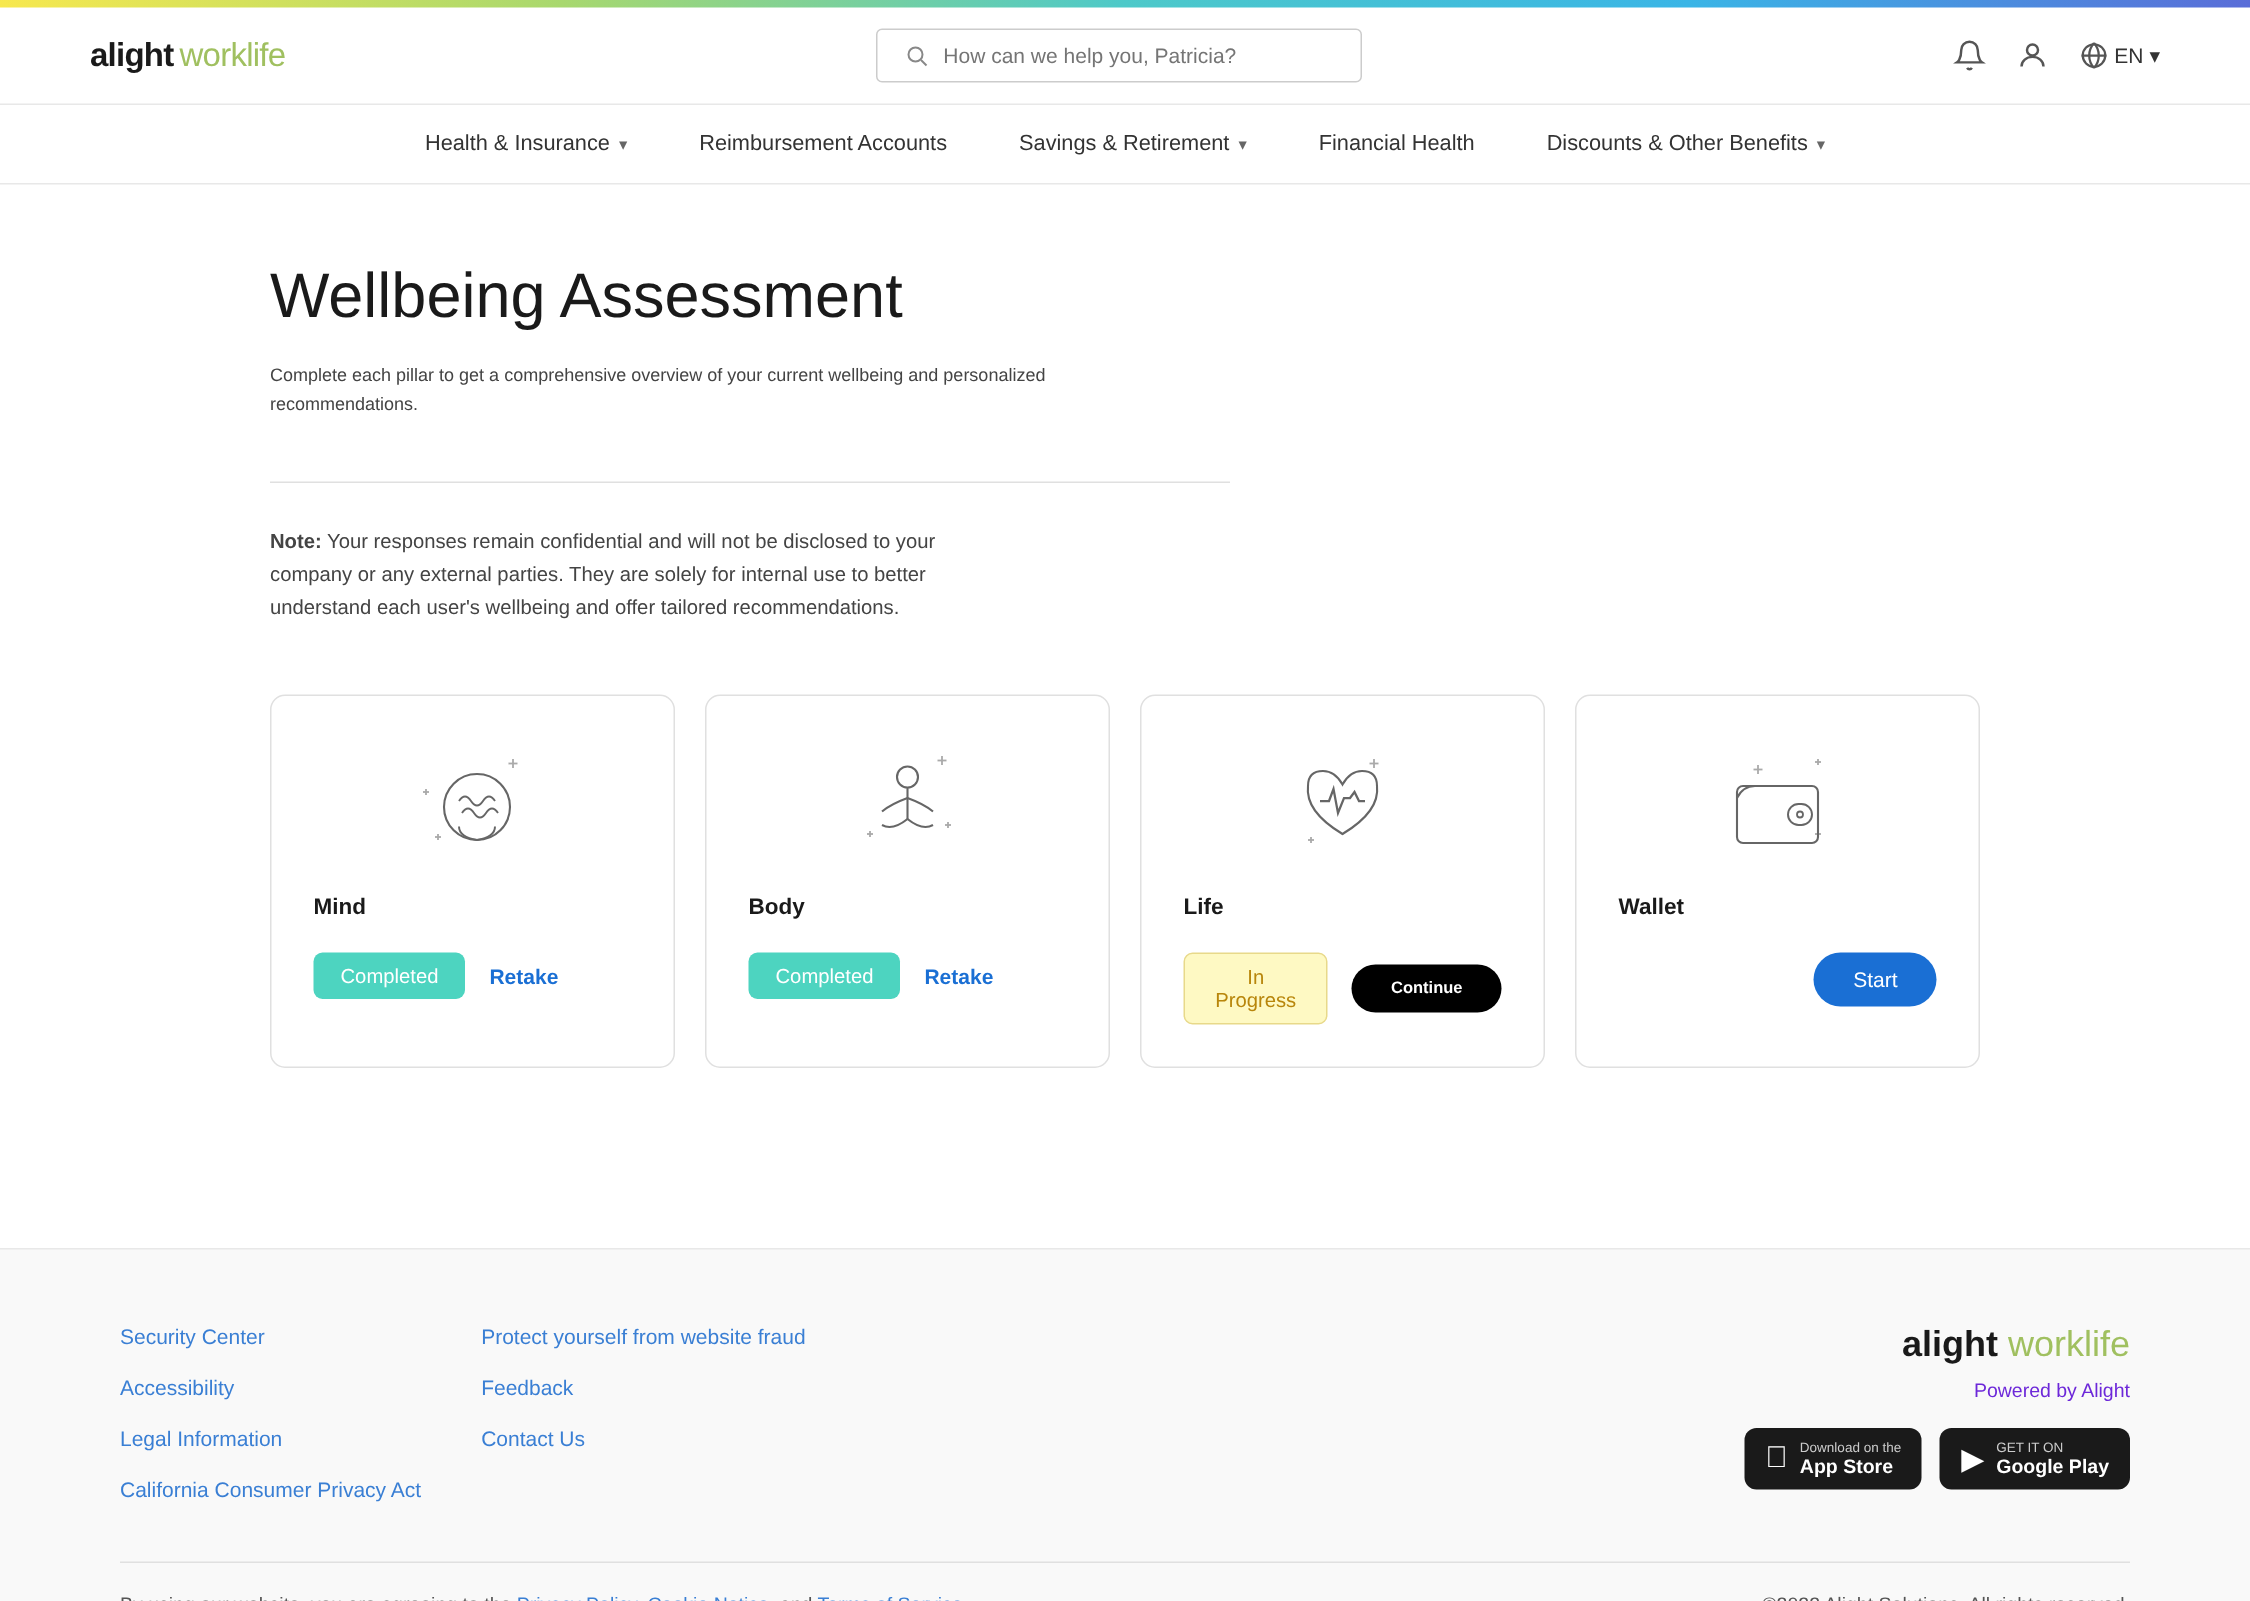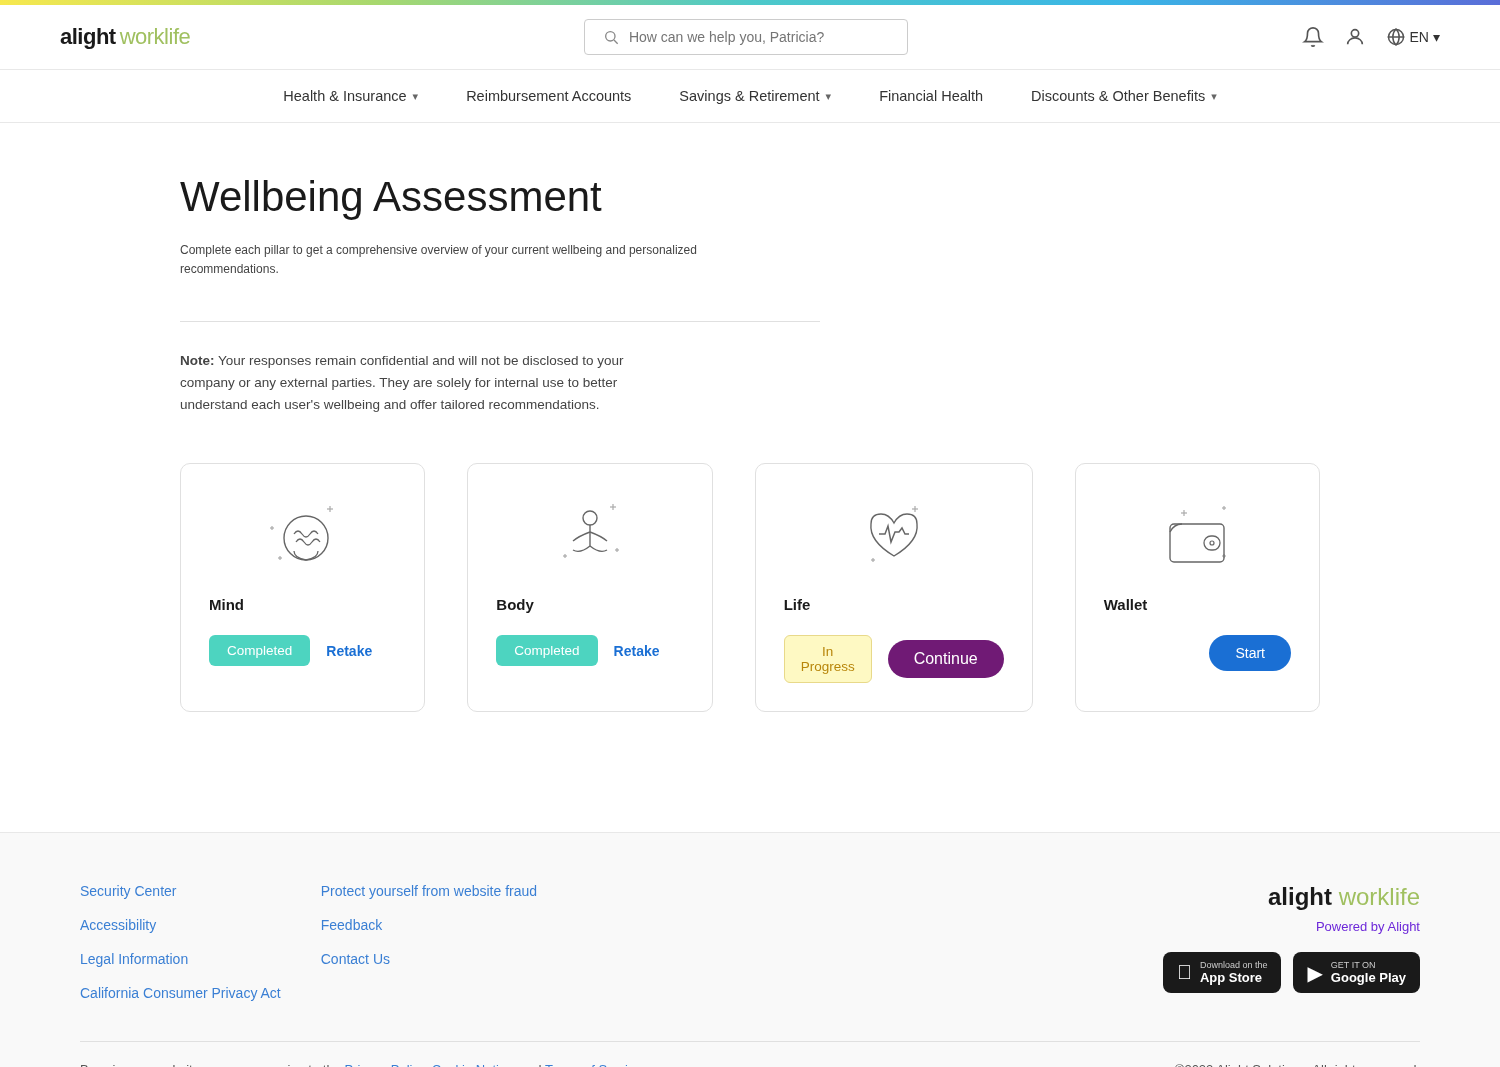--- a/index.html
+++ b/index.html
@@ -123,21 +123,21 @@
       color: #444;
       line-height: 1.6;
       max-width: 490px;
       margin-bottom: 48px;
     }
     .note-box strong { font-weight: 600; }
 
     
     .cards-row {
       display: flex;
-      gap: 42px;
+      gap: 20px;
       margin-bottom: 80px;
     }
     .card {
       flex: 1;
       border: 1px solid #e0e0e0;
       border-radius: 10px;
       padding: 32px 28px 28px 28px;
       display: flex;
       flex-direction: column;
       align-items: flex-start;
@@ -184,27 +184,27 @@
       background: #fef9c3;
       color: #b8860b;
       border: 1px solid #e8d98a;
       border-radius: 6px;
       padding: 8px 16px;
       font-size: 13.5px;
       font-weight: 500;
       cursor: default;
     }
     .btn-continue {
-      background: #701a75;
+      background: #000000;
       color: #fff;
       border: none;
       border-radius: 24px;
       padding: 10px 26px;
-      font-size: 16px;
-      font-weight: 400;
+      font-size: 11px;
+      font-weight: 700;
       cursor: pointer;
     }
     .btn-start {
       background: #1a6fd4;
       color: #fff;
       border: none;
       border-radius: 24px;
       padding: 10px 26px;
       font-size: 14px;
       font-weight: 500;

